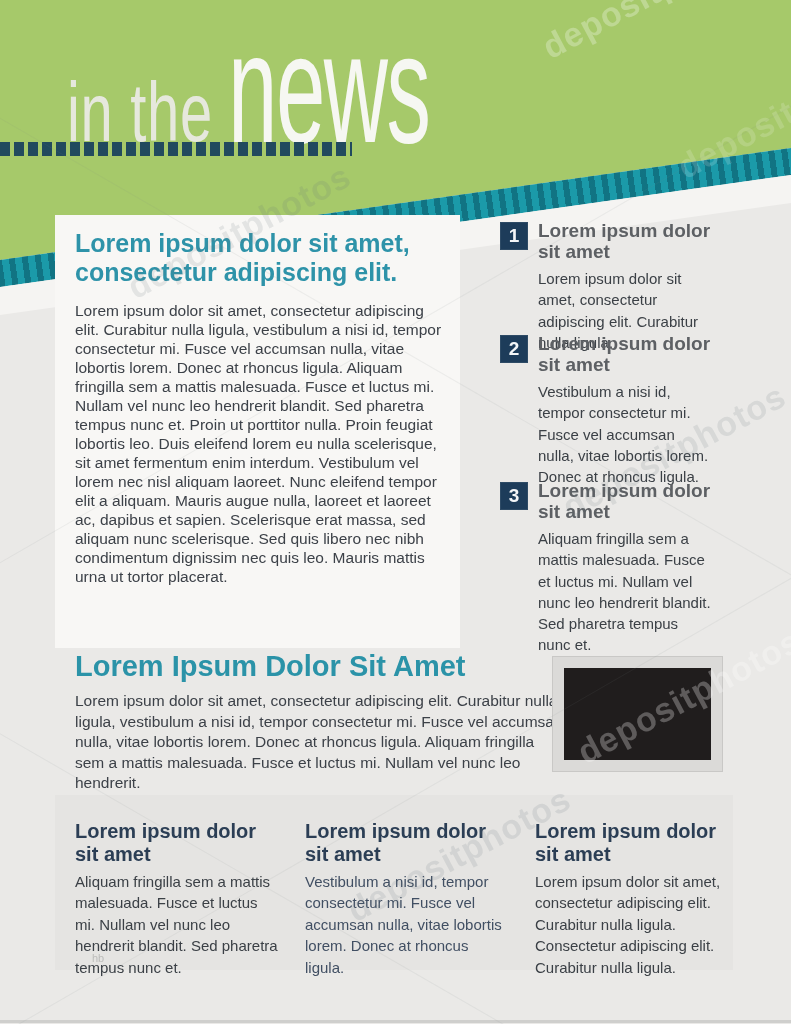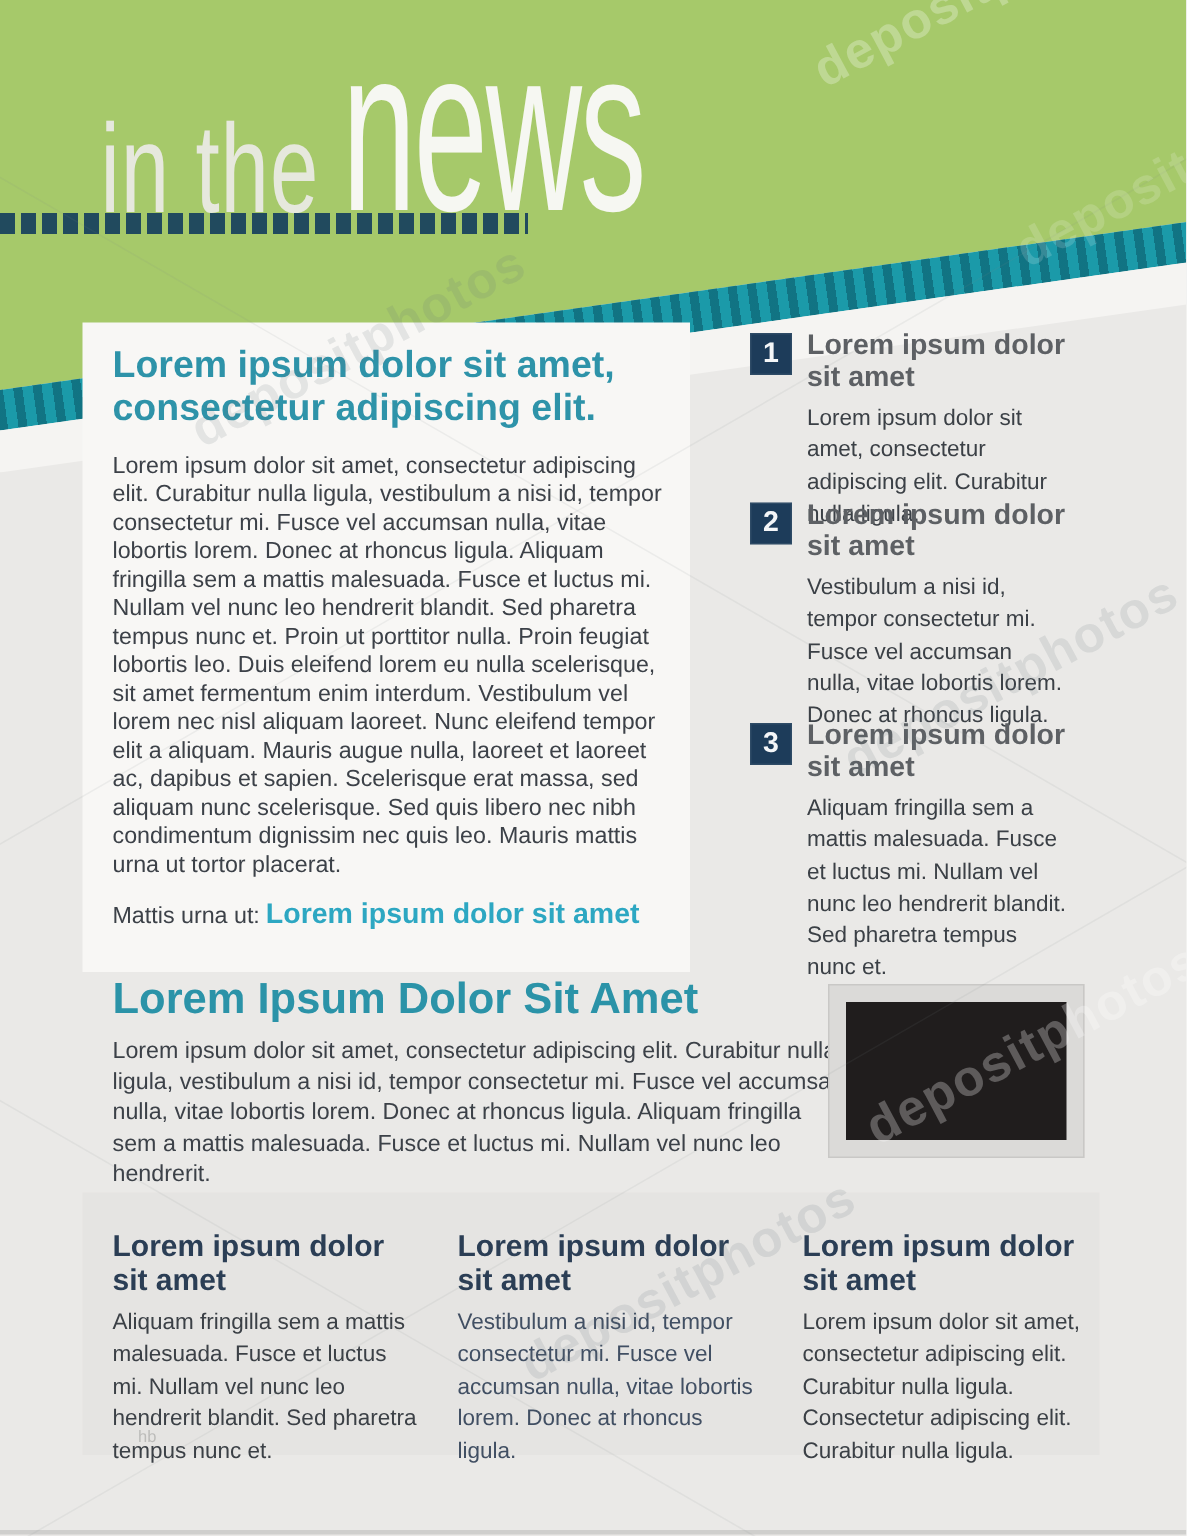--- a/index.html
+++ b/index.html
@@ -78,21 +78,20 @@
   <div class="header-green"></div>
   <div class="header-stripe"></div>
   <div class="header-wedge"></div>
   <div class="dots-row"></div>
   <div class="title-light">in the</div>
   <div class="title-bold">news</div>
 
   <section class="left-panel">
     <h1>Lorem ipsum dolor sit amet, consectetur adipiscing elit.</h1>
     <p class="article-body">Lorem ipsum dolor sit amet, consectetur adipiscing elit. Curabitur nulla ligula, vestibulum a nisi id, tempor consectetur mi. Fusce vel accumsan nulla, vitae lobortis lorem. Donec at rhoncus ligula. Aliquam fringilla sem a mattis malesuada. Fusce et luctus mi. Nullam vel nunc leo hendrerit blandit. Sed pharetra tempus nunc et. Proin ut porttitor nulla. Proin feugiat lobortis leo. Duis eleifend lorem eu nulla scelerisque, sit amet fermentum enim interdum. Vestibulum vel lorem nec nisl aliquam laoreet. Nunc eleifend tempor elit a aliquam. Mauris augue nulla, laoreet et laoreet ac, dapibus et sapien. Scelerisque erat massa, sed aliquam nunc scelerisque. Sed quis libero nec nibh condimentum dignissim nec quis leo. Mauris mattis urna ut tortor placerat.</p>
-    <p class="article-footer"><span>Mattis urna ut:</span><a href="#">Lorem ipsum dolor sit amet</a></p>
   </section>
 
   <div class="num-item" style="top:220px;">
     <div class="num-badge">1</div>
     <div>
       <h3 class="num-heading">Lorem ipsum dolor sit amet</h3>
       <p class="num-body">Lorem ipsum dolor sit amet, consectetur adipiscing elit. Curabitur nulla ligula.</p>
     </div>
   </div>
   <div class="num-item" style="top:333px;">

